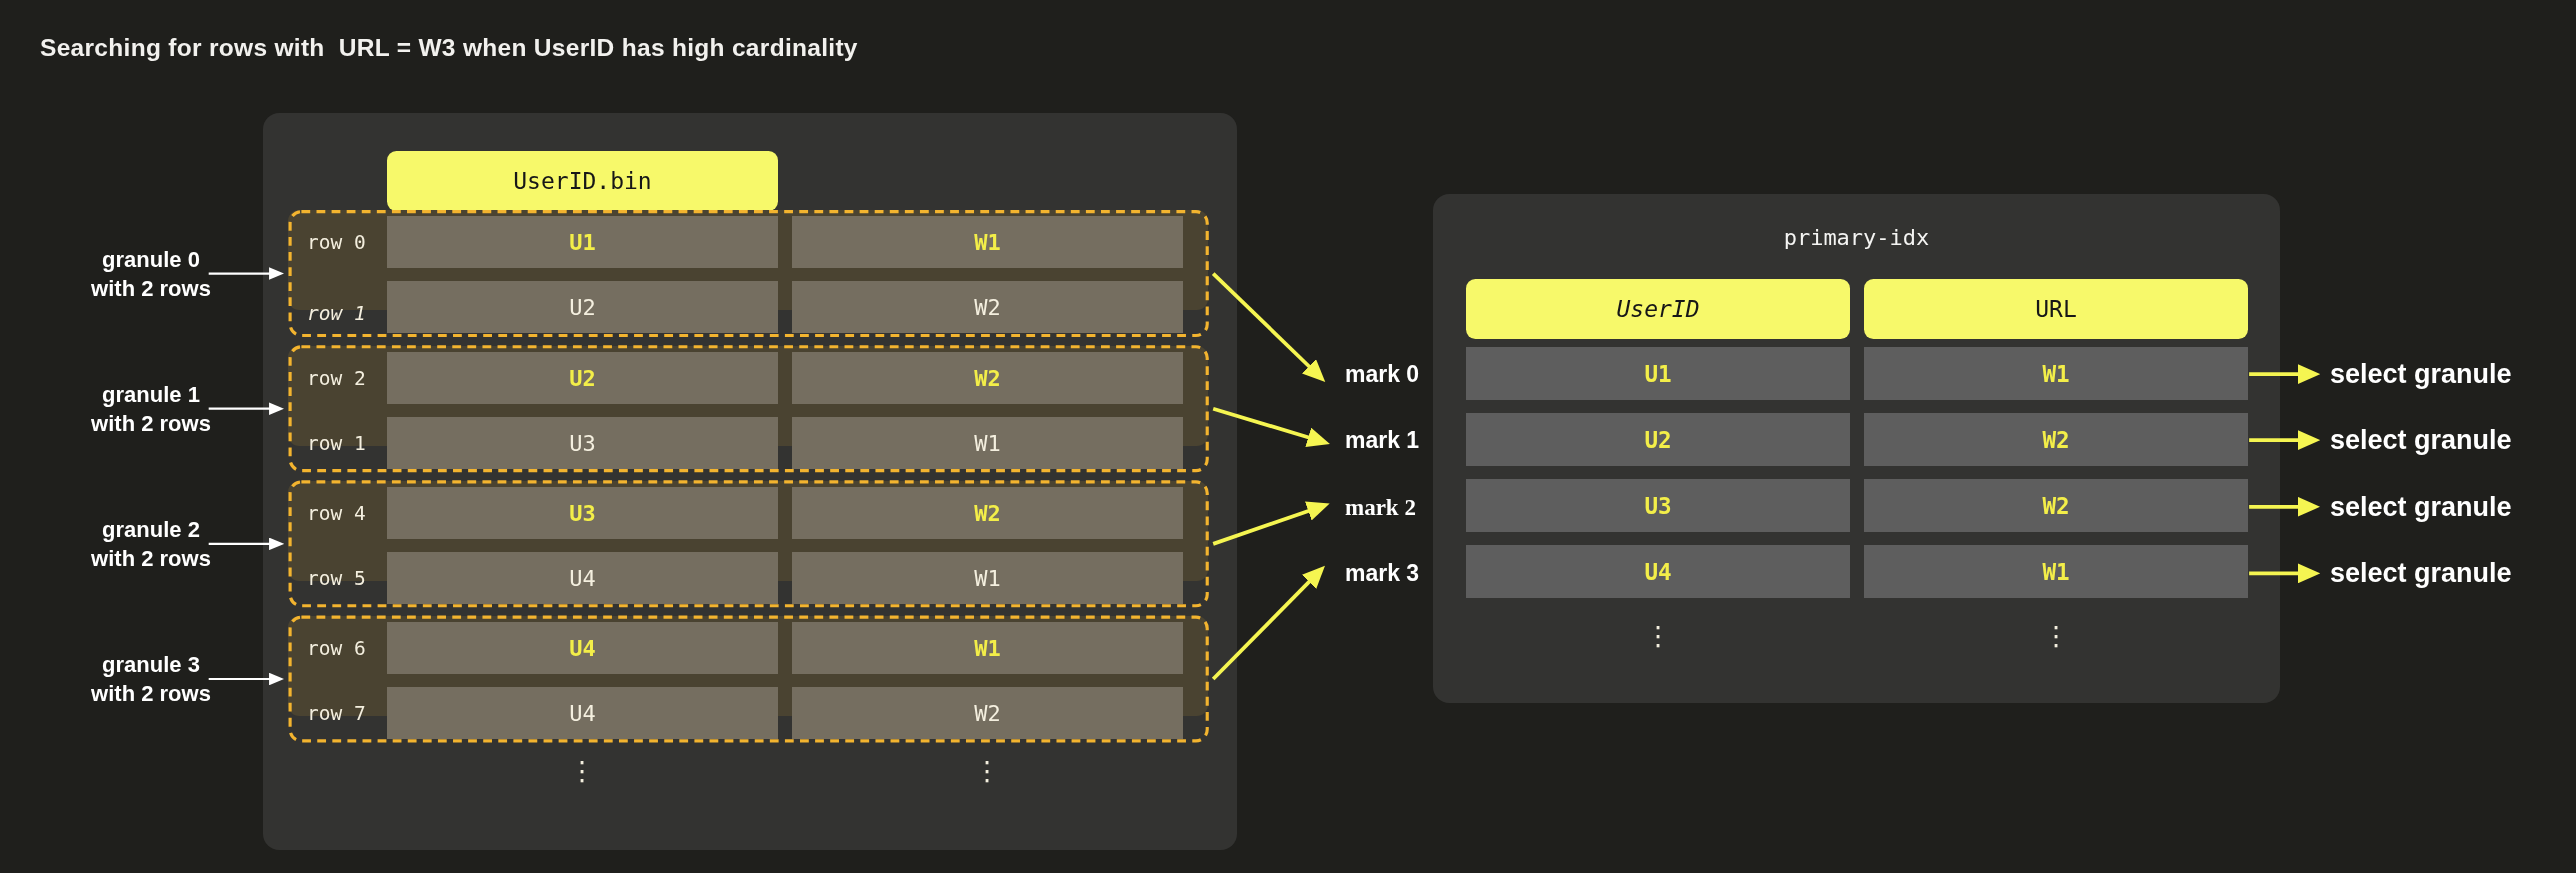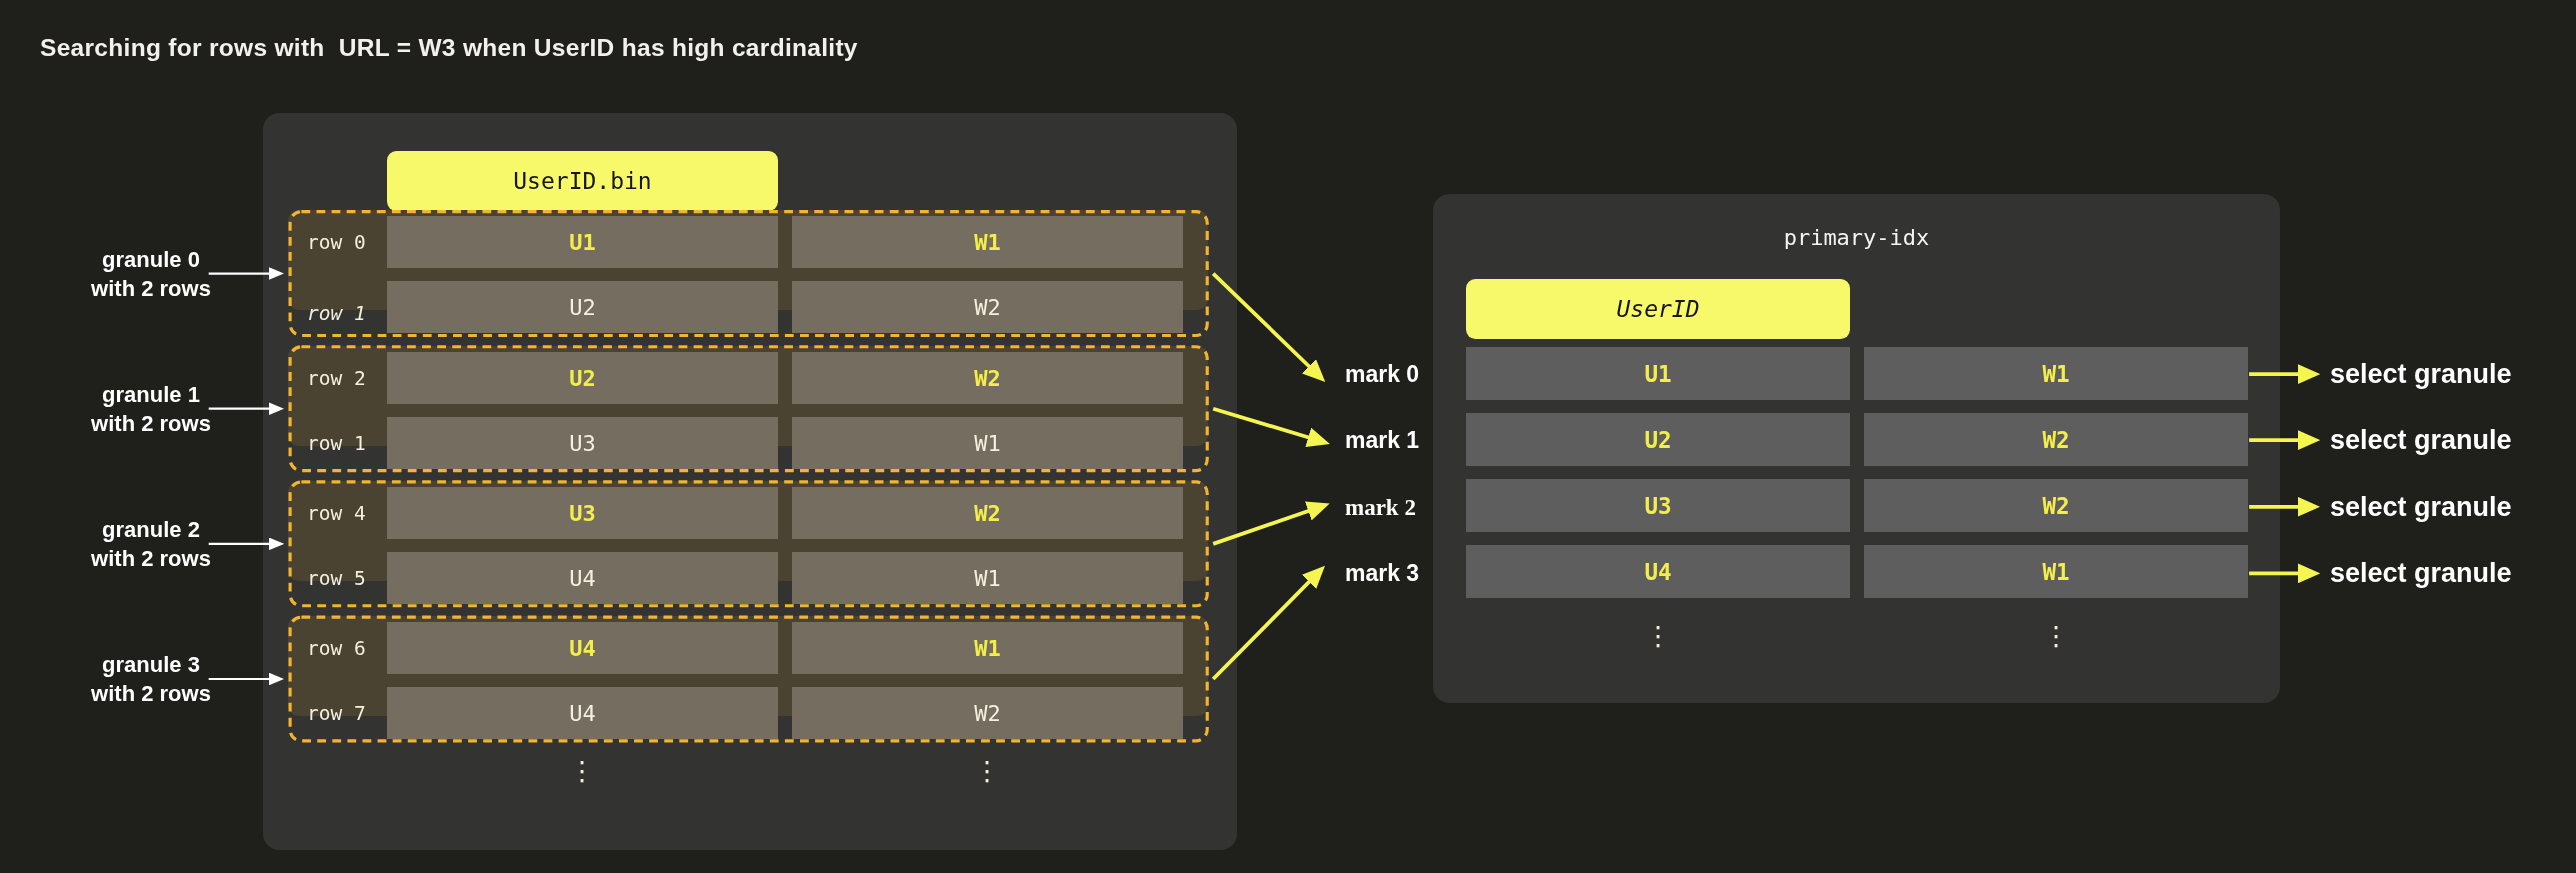--- a/index.html
+++ b/index.html
@@ -156,20 +156,21 @@
   </div>
 
   <div class="marklabel" style="top:360px;">mark 0</div>
   <div class="marklabel" style="top:426px;">mark 1</div>
   <div class="marklabel" style="top:493px;font-family:Liberation Serif, serif;">mark 2</div>
   <div class="marklabel" style="top:559px;">mark 3</div>
 
   <div class="panel right-panel">
     <div class="ptitle">primary-idx</div>
     <div class="pill" style="left:33px;  top:85px; width:384px;font-style:italic;">UserID</div>
+    <div class="pill" style="left:431px; top:85px; width:384px;">URL</div>
 
     <div class="idx-cell" style="left:33px;  top:153px;">U1</div>
     <div class="idx-cell" style="left:431px; top:153px;">W1</div>
     <div class="idx-cell" style="left:33px;  top:219px;">U2</div>
     <div class="idx-cell" style="left:431px; top:219px;">W2</div>
     <div class="idx-cell" style="left:33px;  top:285px;">U3</div>
     <div class="idx-cell" style="left:431px; top:285px;">W2</div>
     <div class="idx-cell" style="left:33px;  top:351px;">U4</div>
     <div class="idx-cell" style="left:431px; top:351px;">W1</div>
 

